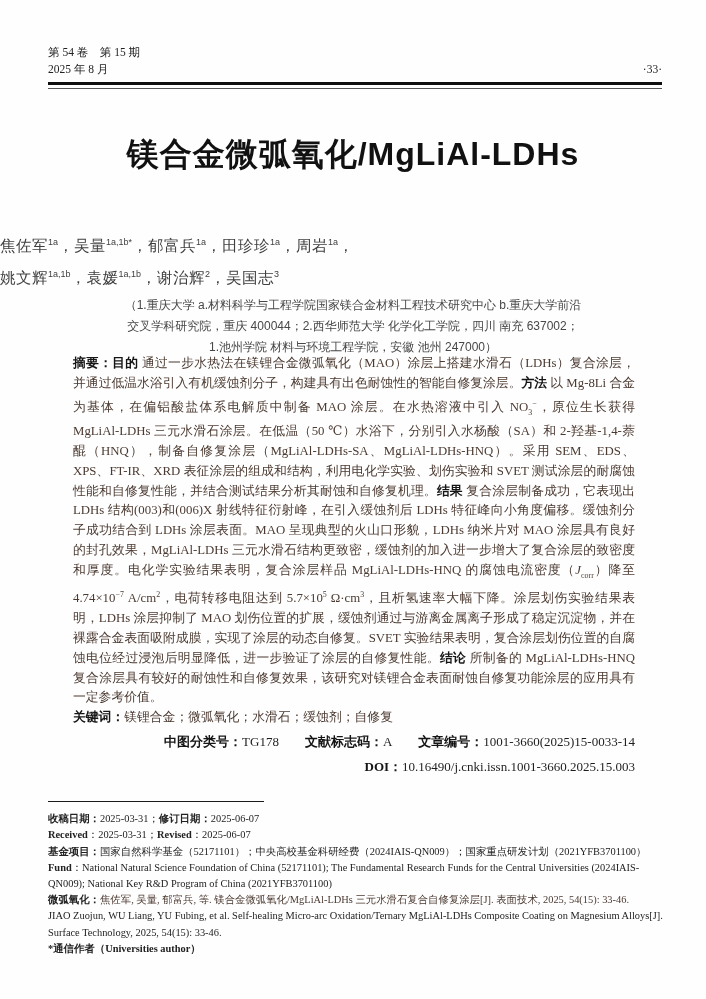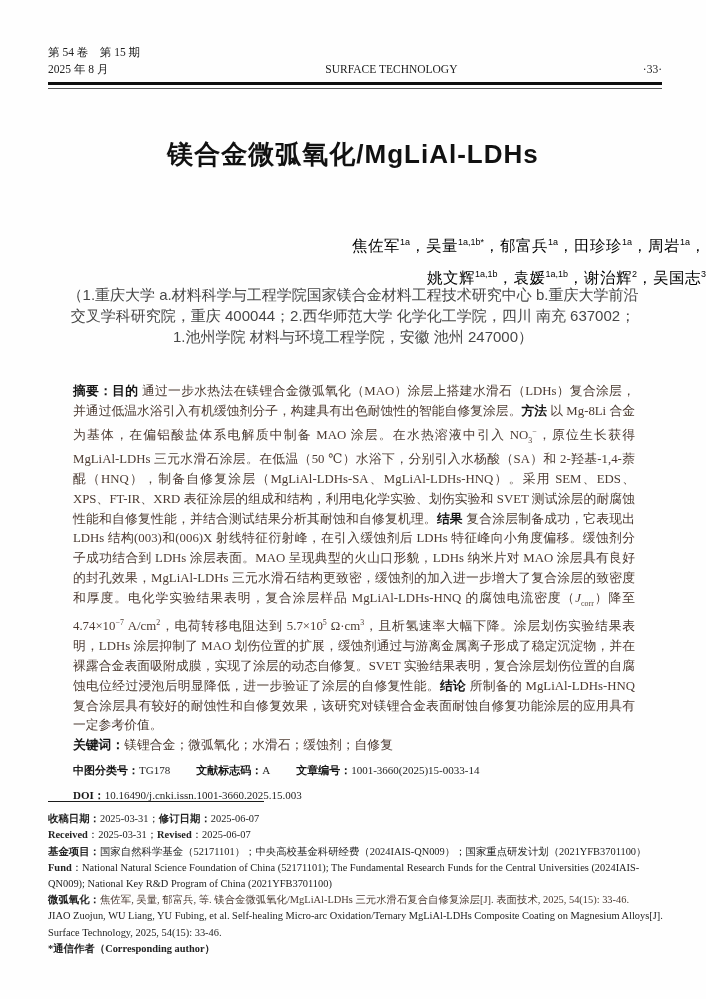--- a/index.html
+++ b/index.html
@@ -31,59 +31,59 @@
     position:absolute;top:88px;left:48px;right:44px;
     border-top:1.2px solid #555;
   }
   
   .title{
     margin:0;
     position:absolute;top:134px;left:0;right:0;
     text-align:center;
     font-family:"Liberation Sans","DejaVu Sans",sans-serif;
     font-weight:bold;
-    font-size:26px;line-height:40px;
+    font-size:32px;line-height:40px;
     color:#111;letter-spacing:1px;
   }
   
   .authors{
     position:absolute;top:228px;left:0;right:0;
-    text-align:right;
+    text-align:left;
     font-family:"Liberation Sans","DejaVu Sans",sans-serif;
-    font-size:15.5px;line-height:29px;color:#000000;
+    font-size:15.5px;line-height:29px;color:#404040;
     letter-spacing:0.5px;
   }
   .authors sup{font-size:9px;letter-spacing:0;}
   
   .affiliations{
-    position:absolute;top:284px;left:60px;right:60px;
+    position:absolute;top:295px;left:60px;right:60px;
     text-align:center;
     font-family:"Liberation Sans","DejaVu Sans",sans-serif;
-    font-size:15px;line-height:21px;color:#474747;
+    font-size:12px;line-height:21px;color:#474747;
   }
   
   .abstract-wrap{
-    position:absolute;top:382px;left:73px;width:562px;
+    position:absolute;top:354px;left:73px;width:562px;
   }
   .abstract{
     margin:0;
     text-align:justify;
     font-size:12.8px;line-height:19.8px;
     color:#4b3a31;
   }
   .abstract b,.kw-label,.meta b{color:#151515;}
   .abstract sup,.abstract sub{font-size:0.62em;}
   .keywords{
     margin:0;text-align:justify;
     font-size:12.8px;line-height:19.8px;color:#4b3a31;
   }
   .kw-label{font-weight:bold;}
   .meta{
     margin-top:3px;
-    font-size:11px;line-height:22px;color:#1d1d1d;
+    font-size:13px;line-height:22px;color:#1d1d1d;text-align:right;
   }
   .meta b{font-weight:bold;}
   .meta .gap{display:inline-block;width:26px;}
   
   .footnotes{
     position:absolute;left:48px;right:42px;bottom:42px;
     font-size:10.4px;line-height:16.2px;color:#222;
   }
   .footnote-rule{
     width:216px;border-top:1.6px solid #1b1b1b;margin-bottom:9px;
@@ -95,21 +95,20 @@
 <body>
 
 <div class="page">
 
   <div class="jheader">
     <div class="left">
       <div>第 54 卷　第 15 期</div>
       <div>2025 年 8 月</div>
     </div>
     <div class="center">
-      <div>SURFACE TECHNOLOGY</div>
     </div>
     <div class="right">·33·</div>
   </div>
   <div class="header-rule-thick"></div>
   <div class="header-rule-thin"></div>
 
   <h1 class="title">
     <span>镁合金微弧氧化/MgLiAl-LDHs</span><br>
   </h1>
 
@@ -136,16 +135,16 @@
   </div>
 
   <div class="footnotes">
     <div class="footnote-rule"></div>
     <p class="fn"><b>收稿日期：</b>2025-03-31；<b>修订日期：</b>2025-06-07</p>
     <p class="fn"><b>Received</b>：2025-03-31；<b>Revised</b>：2025-06-07</p>
     <p class="fn"><b>基金项目：</b>国家自然科学基金（52171101）；中央高校基金科研经费（2024IAIS-QN009）；国家重点研发计划（2021YFB3701100）</p>
     <p class="fn"><b>Fund</b>：National Natural Science Foundation of China (52171101); The Fundamental Research Funds for the Central Universities (2024IAIS-QN009); National Key R&amp;D Program of China (2021YFB3701100)</p>
     <p class="fn"><b>微弧氧化：</b><span class="fn-cite-cn">焦佐军, 吴量, 郁富兵, 等. 镁合金微弧氧化/MgLiAl-LDHs 三元水滑石复合自修复涂层[J]. 表面技术, 2025, 54(15): 33-46.</span></p>
     <p class="fn">JIAO Zuojun, WU Liang, YU Fubing, et al. Self-healing Micro-arc Oxidation/Ternary MgLiAl-LDHs Composite Coating on Magnesium Alloys[J]. Surface Technology, 2025, 54(15): 33-46.</p>
-    <p class="fn"><b>*通信作者（Corresponding author）</b></p>
+    <p class="fn"><b>*通信作者（Universities author）</b></p>
   </div>
 
 </div>
 
 </body></html>

